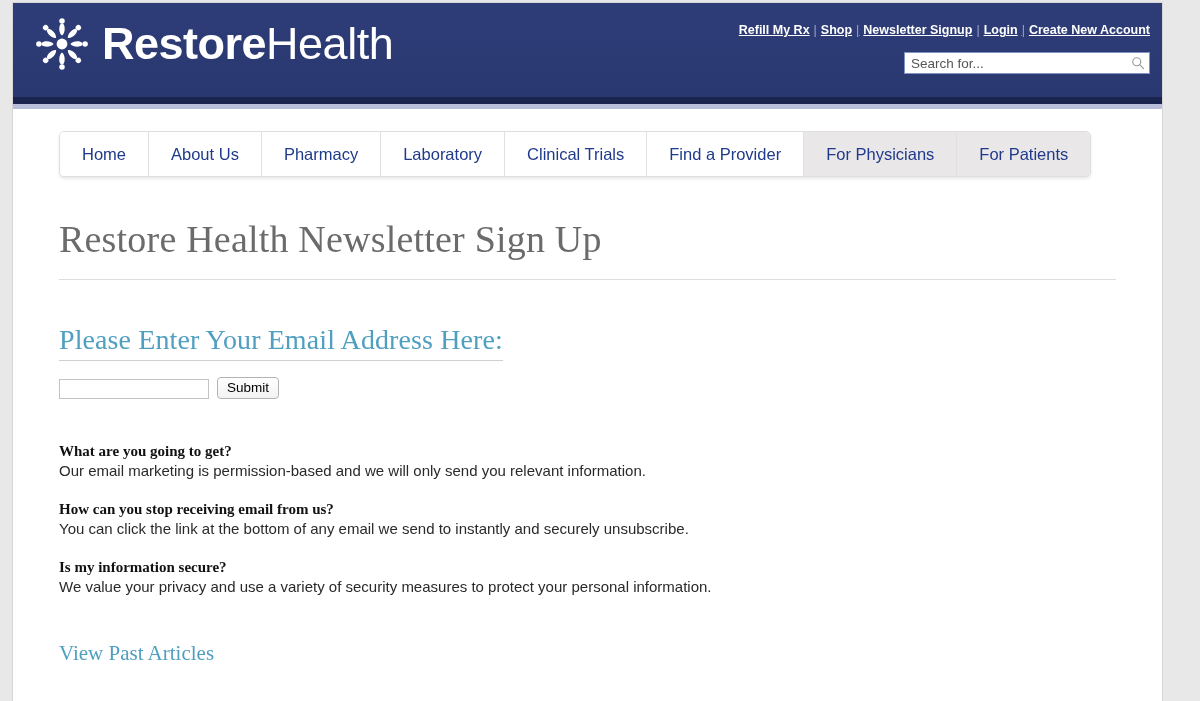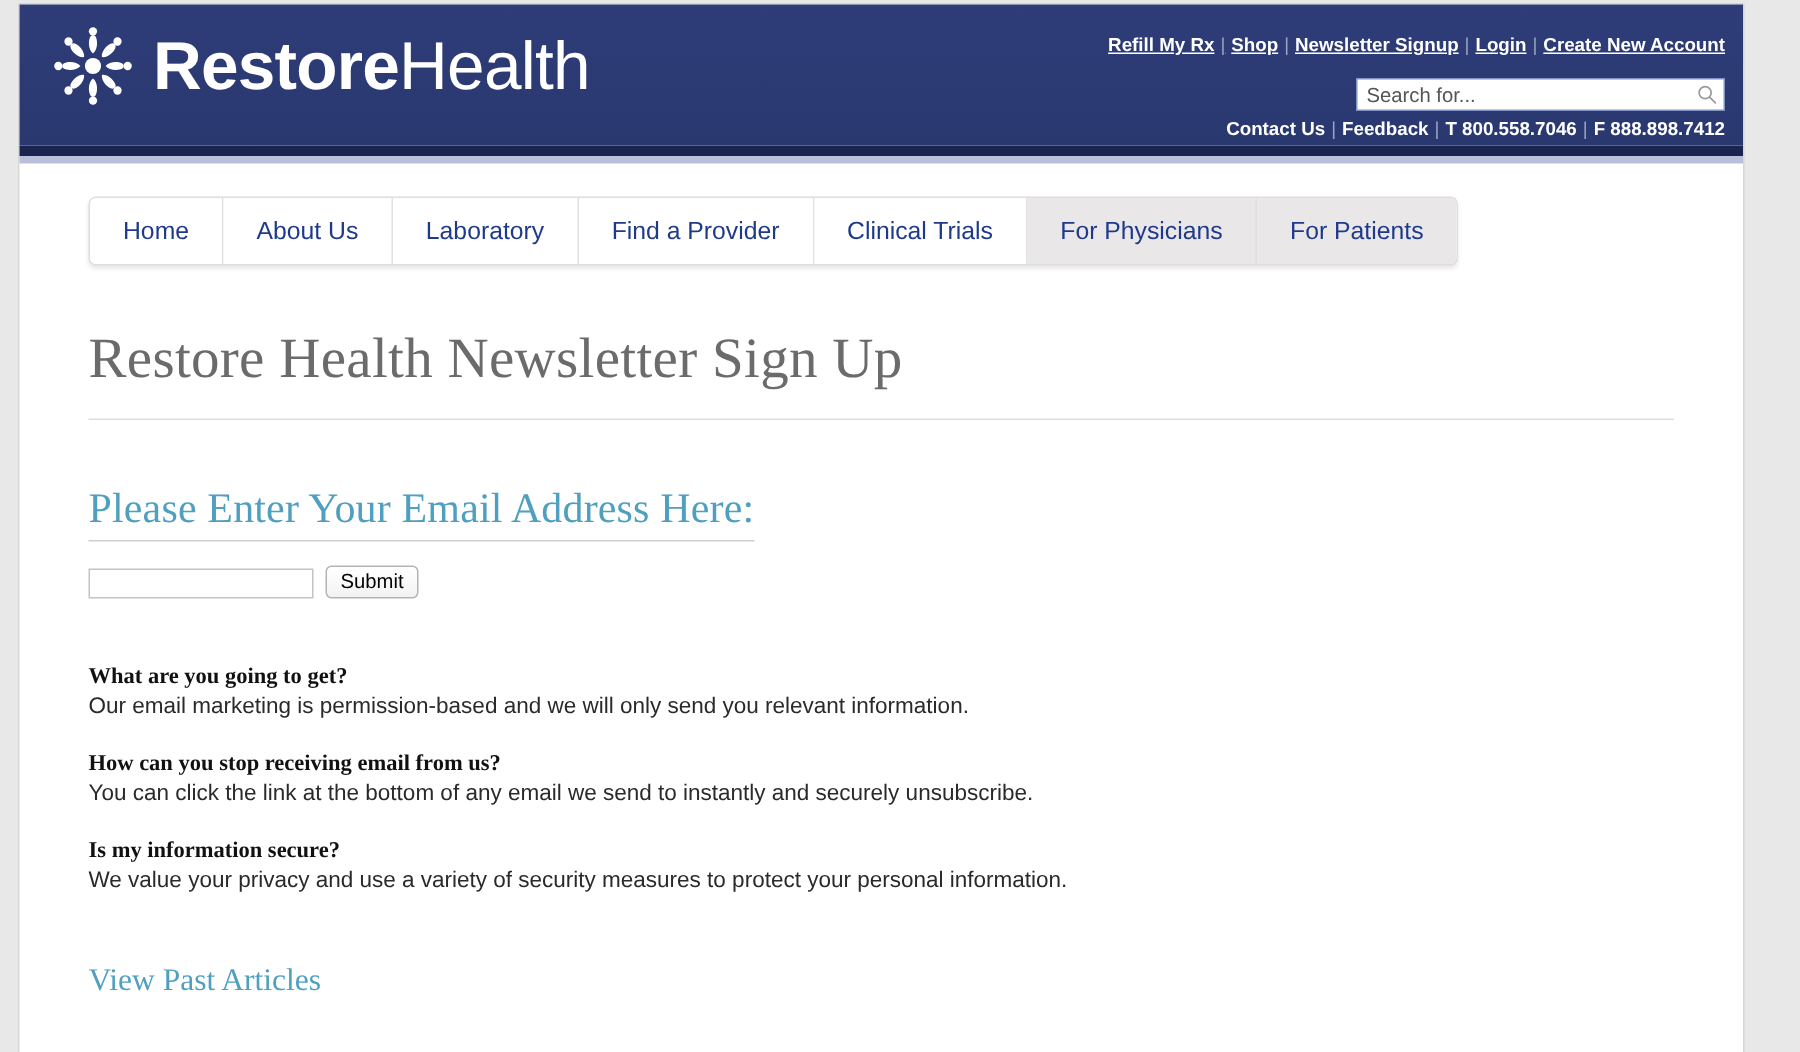--- a/index.html
+++ b/index.html
@@ -316,34 +316,32 @@
     <div class="search-wrap">
       <input class="search-input" type="text" placeholder="Search for..." style="">
       <button class="search-btn">
         <svg width="14" height="14" viewBox="0 0 16 16" aria-hidden="true">
           <circle cx="6.6" cy="6.6" r="4.6" fill="none" stroke="#9a9a9a" stroke-width="1.3"></circle>
           <line x1="10.2" y1="10.2" x2="14.4" y2="14.4" stroke="#9a9a9a" stroke-width="1.3" stroke-linecap="round"></line>
         </svg>
       </button>
     </div>
 
-    <div class="contact-bar">
-      <a href="#">Contact Us</a><span class="c-sep">|</span><a href="#">Feedback</a><span class="c-sep">|</span><span>T 800.558.7046</span><span class="c-sep">|</span><span>F 888.898.7412</span>
-    </div>
   </div>
   <div class="mast-rule-dark"></div>
   <div class="mast-rule-light"></div>
 
   <div class="tabs-region">
     <nav class="tabbar">
       <div class="tab">Home</div>
       <div class="tab">About Us</div>
+      <div class="tab">Pharmacy</div>
       <div class="tab">Laboratory</div>
+      <div class="tab">Clinical Trials</div>
       <div class="tab">Find a Provider</div>
-      <div class="tab">Clinical Trials</div>
       <div class="tab shaded">For Physicians</div>
       <div class="tab shaded">For Patients</div>
     </nav>
   </div>
 
   <div class="content">
 
     <h1 class="page-title">Restore Health Newsletter Sign Up</h1>
 
     <div>

